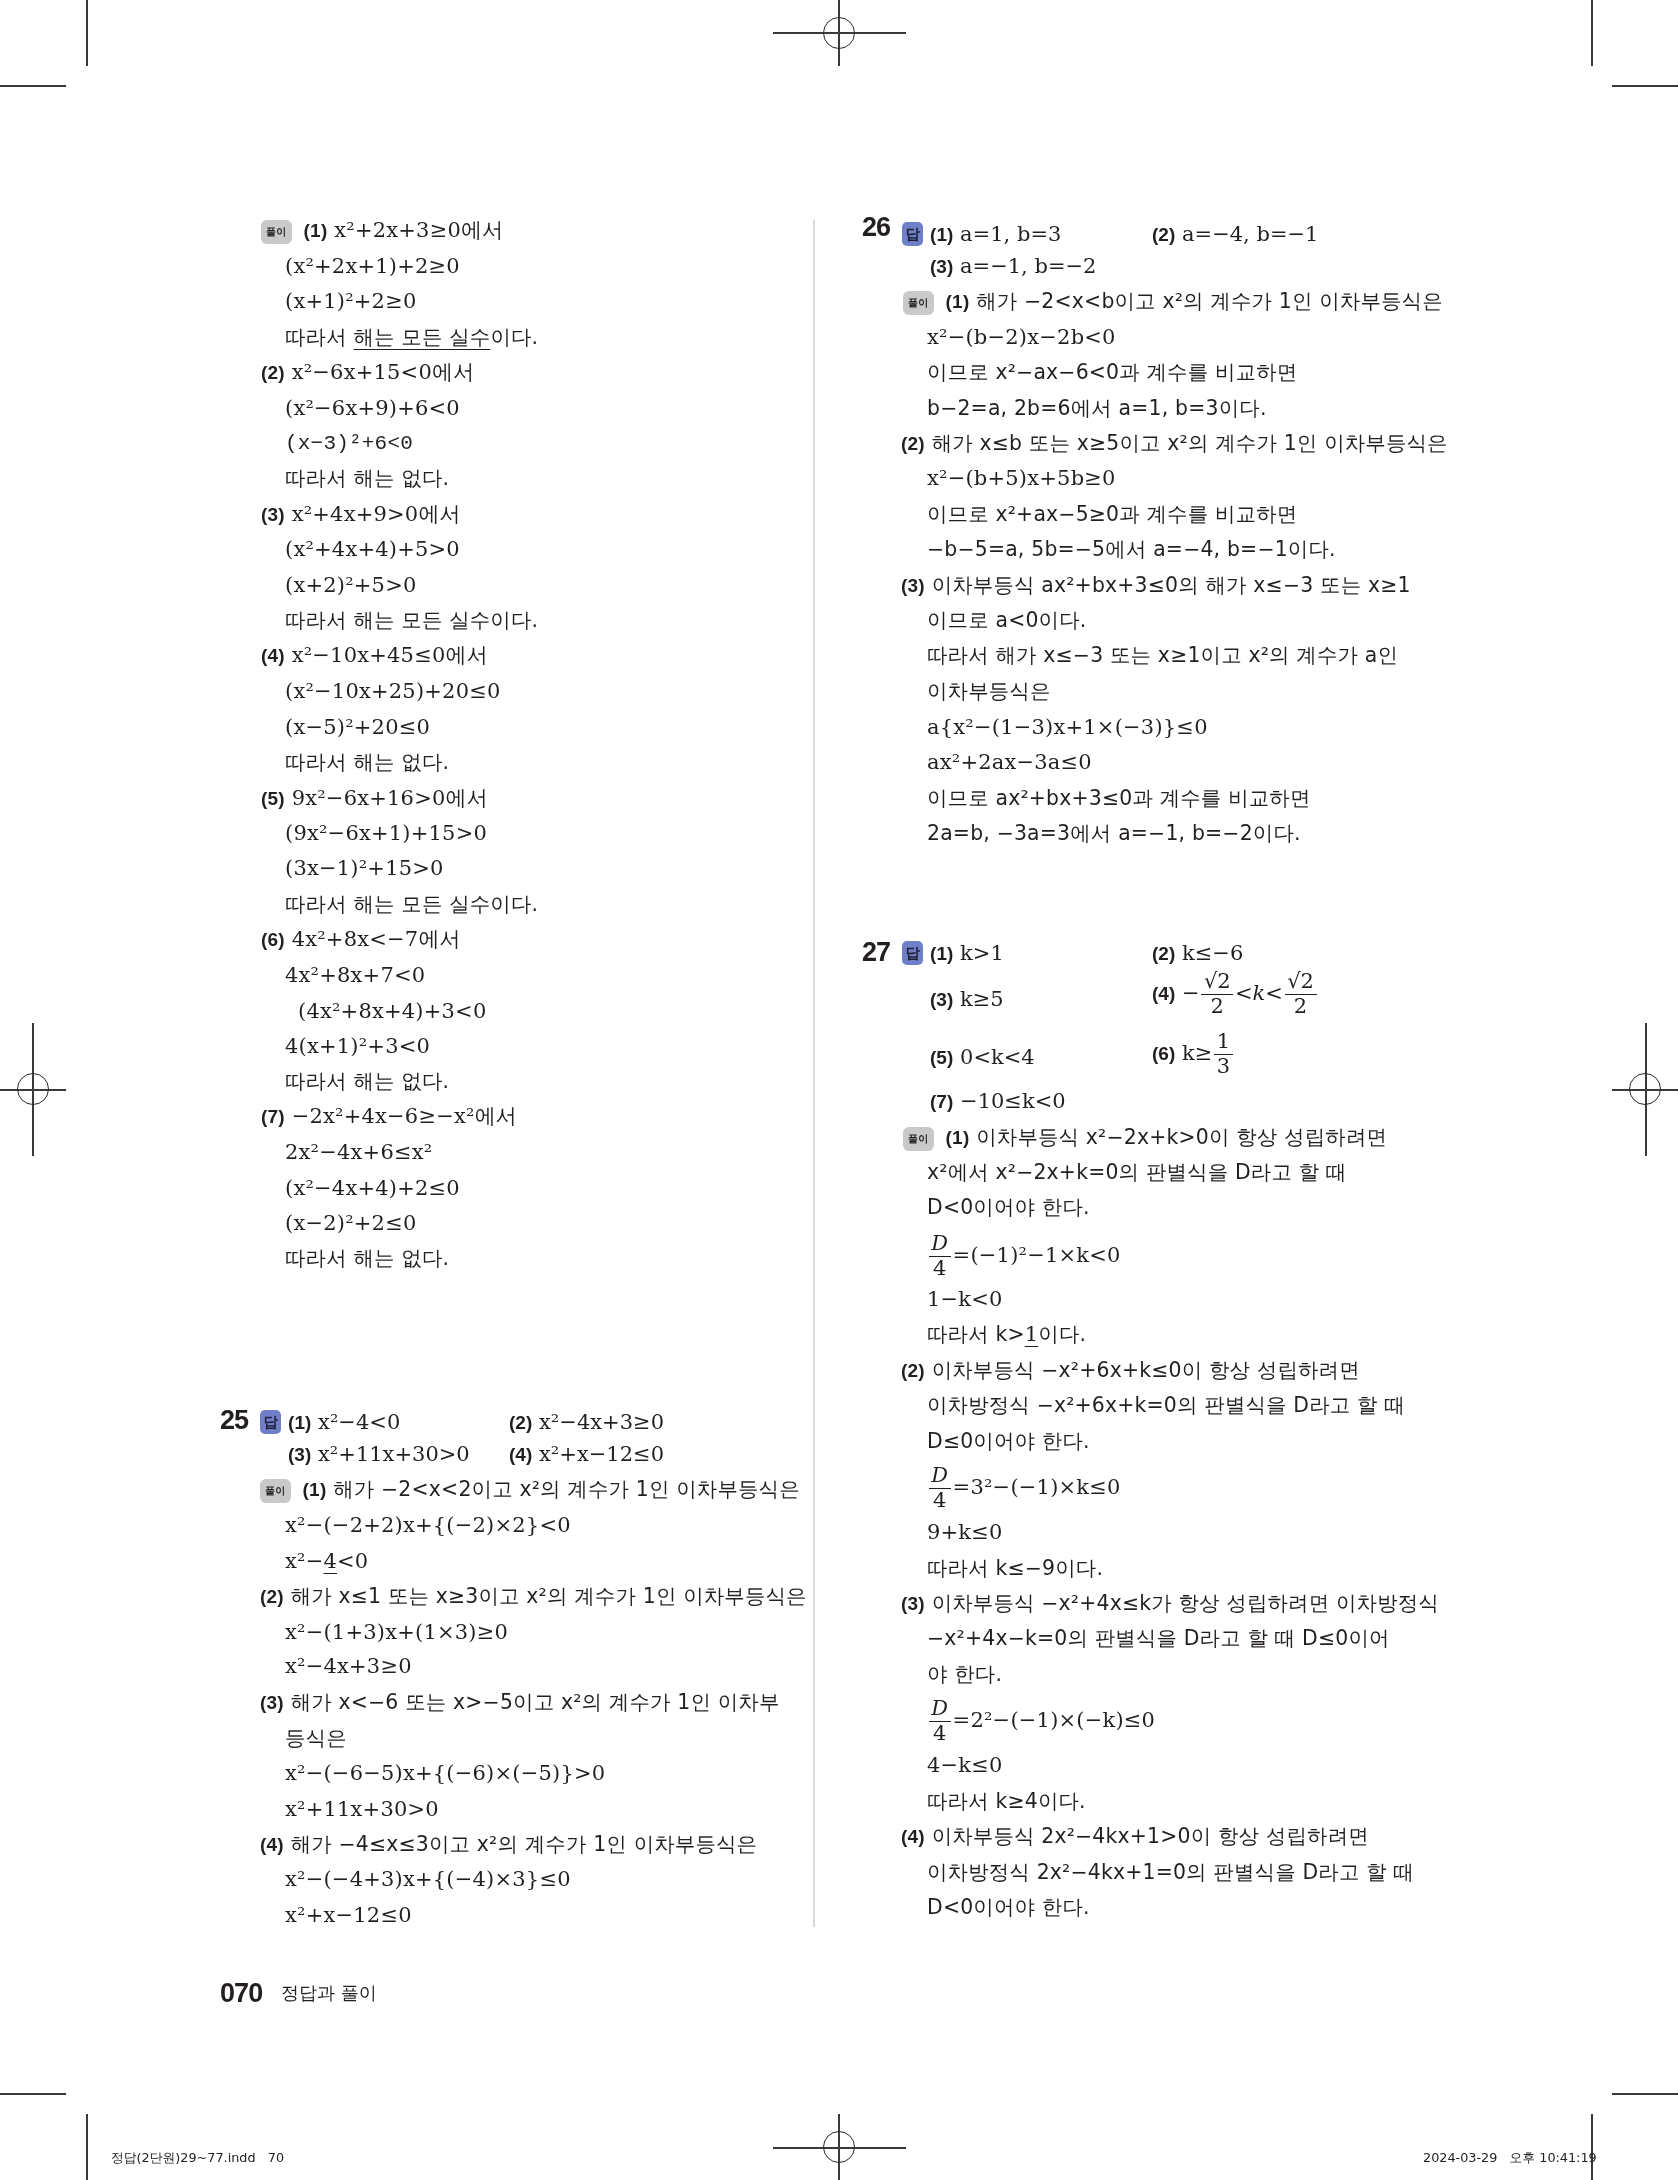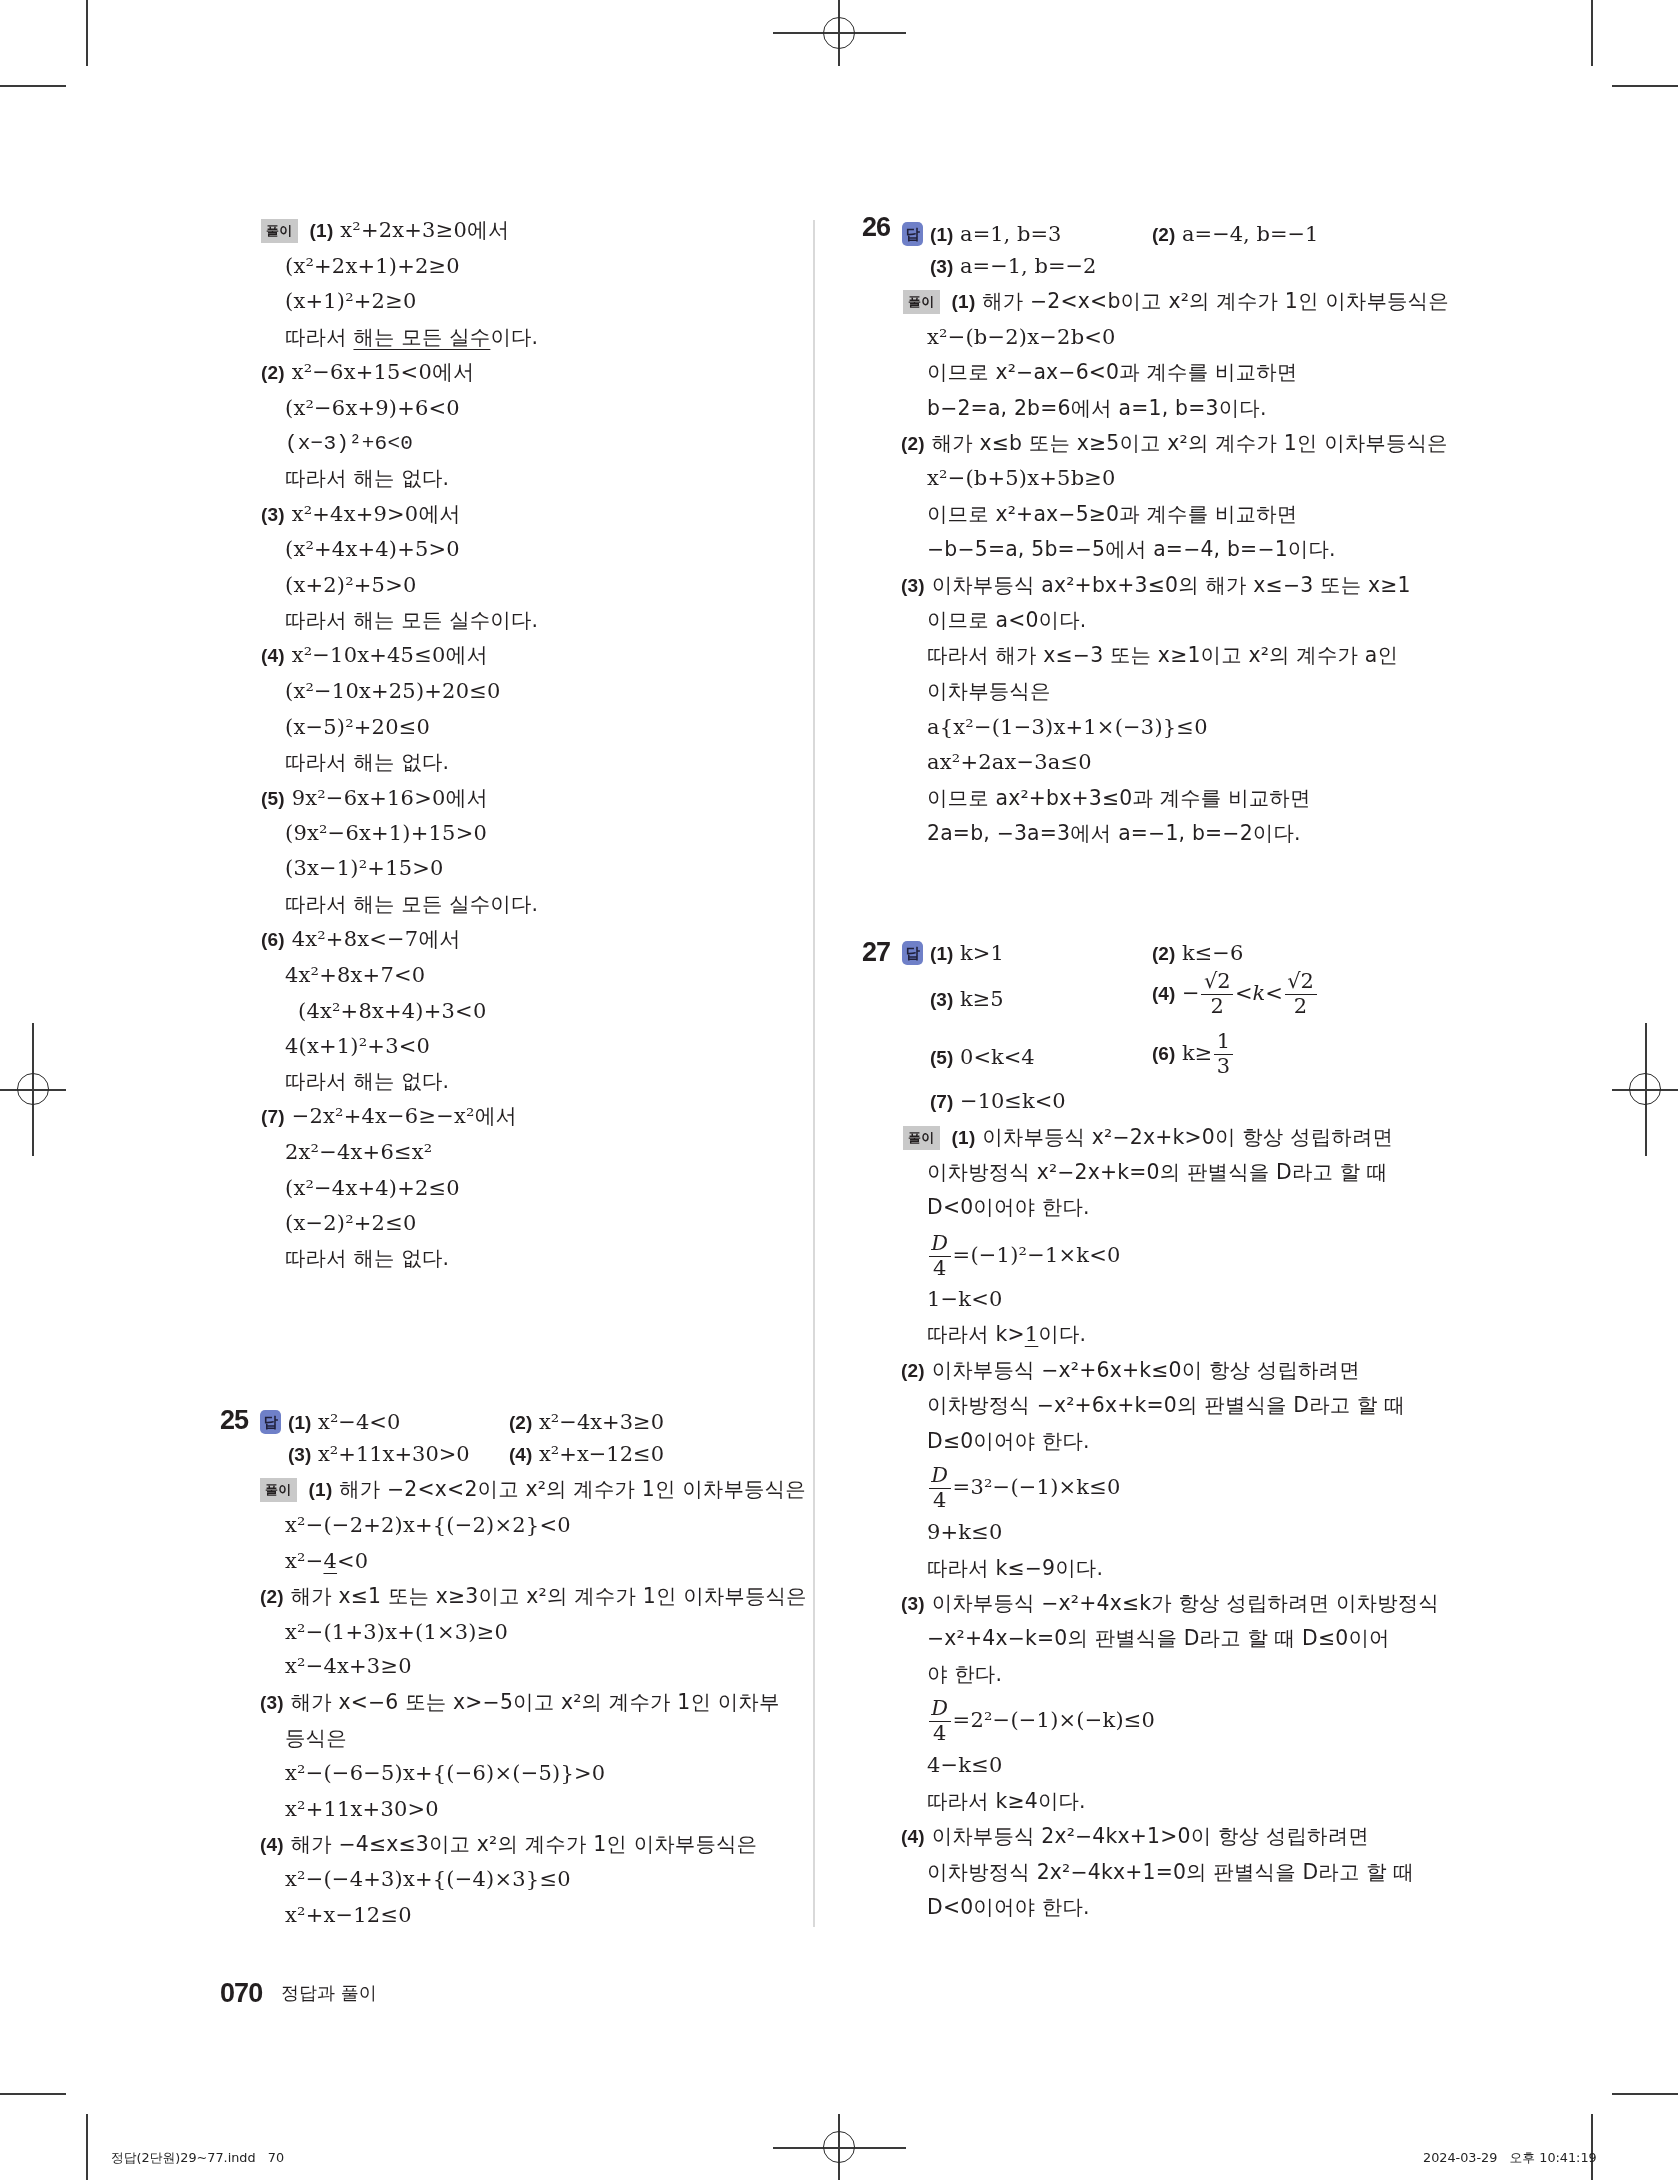--- a/index.html
+++ b/index.html
@@ -4,21 +4,21 @@
 <style>
   html, body { margin: 0; padding: 0; background: #ffffff; }
   body { width: 1679px; height: 2181px; position: relative; overflow: hidden;
          font-family: "DejaVu Serif", "Liberation Serif", serif; color: #231f20; }
   .mark { position: absolute; background: #3a3a3a; }
   .reg { position: absolute; width: 32px; height: 32px; border: 1.7px solid #2a2a2a; border-radius: 50%; box-sizing: border-box; }
   .col-divider { position: absolute; left: 813px; top: 220px; width: 1.7px; height: 1707px; background: #d9d9d9; }
   .line { position: absolute; white-space: nowrap; font-size: 21px; line-height: 29px; letter-spacing: 0.2px; }
   .line .kr { font-family: "DejaVu Sans", "Liberation Sans", sans-serif; font-size: 20.4px; }
   .num-label { font-family: "Liberation Sans", "DejaVu Sans", sans-serif; font-weight: bold; font-size: 19px; margin-right: 6.8px; }
-  .badge-sol { display: inline-block; background: #c9c9c9; border-radius: 0; font-family: "DejaVu Sans", sans-serif; font-weight: bold; font-size: 13px; padding: 0 5.1px; line-height: 24px; height: 24px; vertical-align: 1.7px; margin-right: 12px; }
+  .badge-sol { display: inline-block; background: #c9c9c9; border-radius: 6px; font-family: "DejaVu Sans", sans-serif; font-weight: bold; font-size: 10px; padding: 0 5.1px; line-height: 24px; height: 24px; vertical-align: 1.7px; margin-right: 12px; }
   .badge-ans { display: inline-block; background: #6f80c8; border-radius: 5.1px; font-family: "DejaVu Sans", sans-serif; font-weight: bold; font-size: 14.5px; padding: 0 3.4px; line-height: 24px; height: 24px; vertical-align: 1.7px; margin-right: 6.8px; color: #1f1f3a; }
   .prob-num { position: absolute; font-family: "Liberation Sans", "DejaVu Sans", sans-serif; font-weight: bold; font-size: 27px; letter-spacing: -0.9px; }
   .ans-item { position: absolute; white-space: nowrap; font-size: 21px; line-height: 29px; }
   .ul { text-decoration: underline; text-underline-offset: 5.1px; text-decoration-thickness: 1.3px; }
   .frac { display: inline-block; vertical-align: middle; text-align: center; line-height: 1; margin: 0 1.7px; }
   .frac .nu { display: block; border-bottom: 1.3px solid #231f20; padding: 0 2.6px 1.7px; font-style: italic; }
   .frac .de { display: block; padding-top: 1.7px; }
   .footer-page { position: absolute; left: 220px; top: 1978px; font-family: "Liberation Sans", "DejaVu Sans", sans-serif; font-weight: bold; font-size: 27px; letter-spacing: -0.9px; }
   .footer-title { position: absolute; left: 281px; top: 1981px; font-family: "DejaVu Sans", sans-serif; font-size: 18px; }
   .slug { position: absolute; top: 2150px; font-family: "DejaVu Sans", "Liberation Sans", sans-serif; font-size: 12.8px; color: #222; }
@@ -149,21 +149,21 @@
   <div class="prob-num" style="left:862px;top:937px;">27</div>
   <div class="ans-item" style="left:902px;top:939px;"><span class="badge-ans">답</span><span class="num-label">(1)</span><span>k&gt;1</span></div>
   <div class="ans-item" style="left:1152px;top:939px;"><span class="num-label">(2)</span><span>k≤−6</span></div>
   <div class="ans-item" style="left:930px;top:985px;"><span class="num-label">(3)</span><span>k≥5</span></div>
   <div class="ans-item" style="left:1152px;top:971px;"><span class="num-label">(4)</span><span>−</span><span class="frac"><span class="nu" style="font-style:normal;">√2</span><span class="de">2</span></span><span style="font-style:italic;">&lt;k&lt;</span><span class="frac"><span class="nu" style="font-style:normal;">√2</span><span class="de">2</span></span></div>
   <div class="ans-item" style="left:930px;top:1043px;"><span class="num-label">(5)</span><span>0&lt;k&lt;4</span></div>
   <div class="ans-item" style="left:1152px;top:1031px;"><span class="num-label">(6)</span><span>k≥</span><span class="frac"><span class="nu" style="font-style:normal;">1</span><span class="de">3</span></span></div>
   <div class="ans-item" style="left:930px;top:1087px;"><span class="num-label">(7)</span><span>−10≤k&lt;0</span></div>
 
   <div class="line" style="left:903px;top:1123px;"><span class="badge-sol">풀이</span><span class="num-label">(1)</span><span class="kr">이차부등식 x²−2x+k&gt;0이 항상 성립하려면</span></div>
-  <div class="line" style="left:927px;top:1158px;"><span class="kr">이차방정식 x²−2x+k=0의 판별식을 D라고 할 때</span></div>
+  <div class="line" style="left:927px;top:1158px;"><span class="kr">x²에서 x²−2x+k=0의 판별식을 D라고 할 때</span></div>
   <div class="line" style="left:927px;top:1193px;"><span class="kr">D&lt;0이어야 한다.</span></div>
   <div class="line" style="left:927px;top:1233px;"><span class="frac"><span class="nu">D</span><span class="de">4</span></span><span>=(−1)²−1×k&lt;0</span></div>
   <div class="line" style="left:927px;top:1285px;"><span>1−k&lt;0</span></div>
   <div class="line" style="left:927px;top:1320px;"><span class="kr">따라서 k&gt;</span><span class="ul">1</span><span class="kr">이다.</span></div>
 
   <div class="line" style="left:901px;top:1356px;"><span class="num-label">(2)</span><span class="kr">이차부등식 −x²+6x+k≤0이 항상 성립하려면</span></div>
   <div class="line" style="left:927px;top:1391px;"><span class="kr">이차방정식 −x²+6x+k=0의 판별식을 D라고 할 때</span></div>
   <div class="line" style="left:927px;top:1427px;"><span class="kr">D≤0이어야 한다.</span></div>
   <div class="line" style="left:927px;top:1465px;"><span class="frac"><span class="nu">D</span><span class="de">4</span></span><span>=3²−(−1)×k≤0</span></div>
   <div class="line" style="left:927px;top:1518px;"><span>9+k≤0</span></div>

